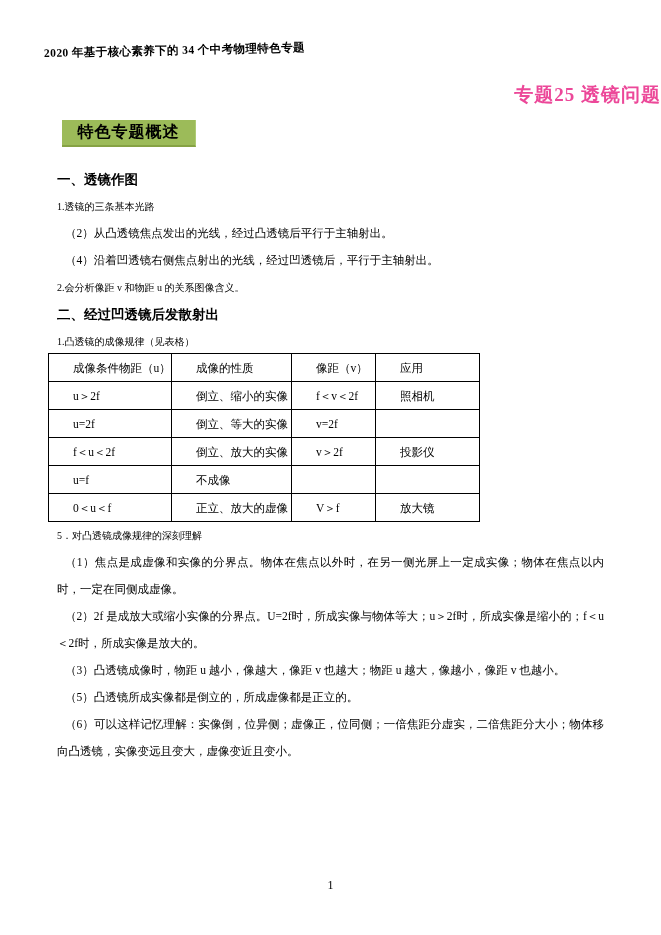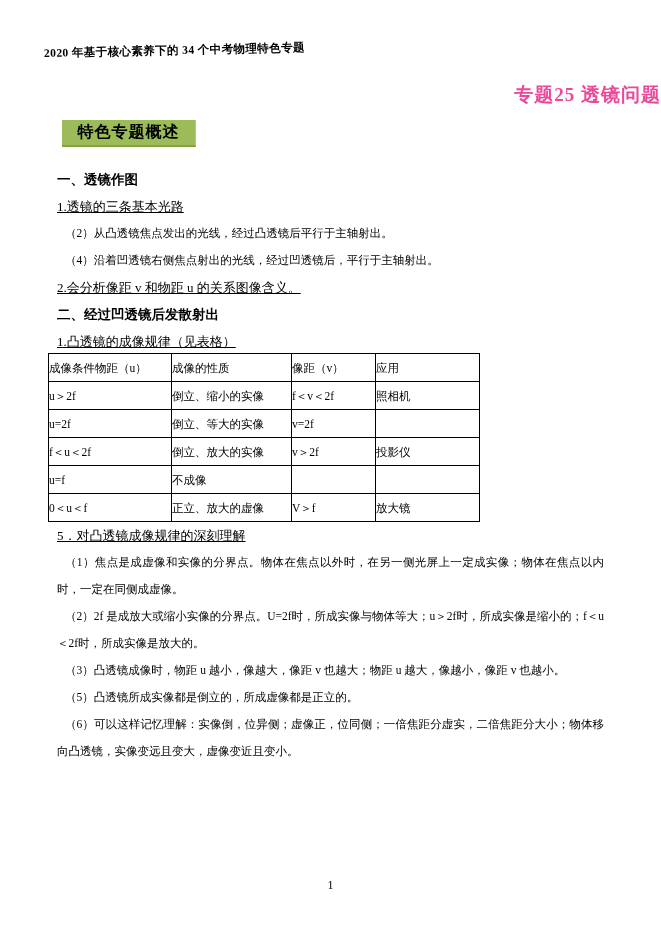--- a/index.html
+++ b/index.html
@@ -55,33 +55,33 @@
   .content {
     position: absolute;
     left: 57px;
     top: 166px;
     width: 547px;
     font-size: 11.5px;
     line-height: 27px;
   }
   .content p { margin: 0; text-align: justify; }
   .h-major { font-size: 13.5px; font-weight: 600; text-align: left !important; }
-  .h-minor { font-size: 13px; text-align: left !important; text-decoration: underline; }
+  .h-minor { font-size: 10px; text-align: left !important; }
   .item { text-indent: 8px; }
   .rules-table {
     width: 431px;
     margin-left: -9px;
     margin-top: -2px;
     border-collapse: collapse;
     table-layout: fixed;
   }
   .rules-table td {
     border: 1px solid #000000;
     height: 27px;
-    padding: 0 2px 0 0;
+    padding: 0 2px 0 24px;
     font-size: 11.5px;
     line-height: 14px;
     vertical-align: middle;
     overflow: hidden;
     white-space: nowrap;
   }
   .pagenum {
     position: absolute;
     top: 878px;
     left: 0;

